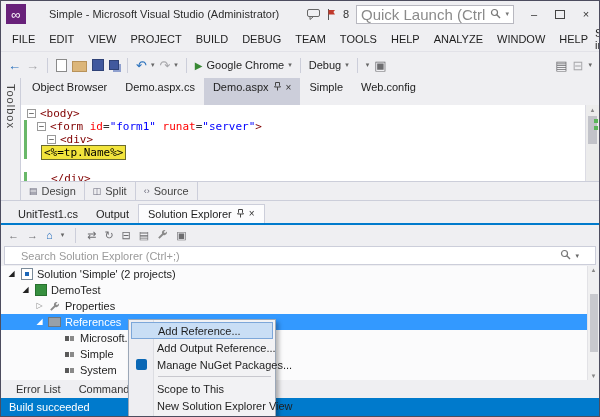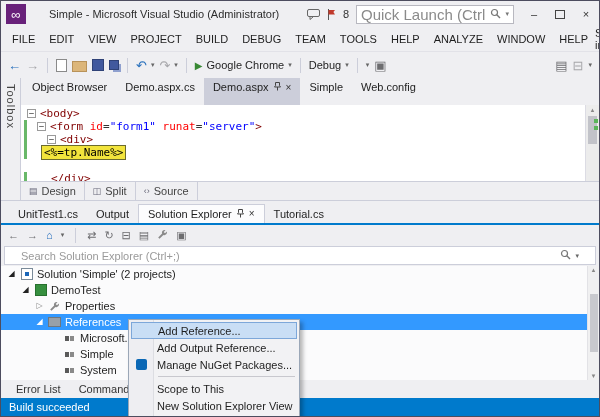--- a/index.html
+++ b/index.html
@@ -103,21 +103,21 @@
   .ic-asm i+i{background:#8a8a8a;}
   .tree-scroll{position:absolute;right:0;top:0;bottom:0;width:12px;background:#f0f0f1;border-left:1px solid #e2e2e6;display:flex;flex-direction:column;align-items:center;justify-content:space-between;padding:1px 0;box-sizing:border-box;font-size:6px;color:#888;}
   .ts-thumb{width:8px;flex:0 0 58px;background:#c8c9ce;}
 
   
   .bottom-tabs{flex:0 0 18px;display:flex;align-items:center;background:#efeff2;padding-left:6px;}
   .btab{padding:1px 9px;color:#333;white-space:nowrap;}
   .statusbar{flex:0 0 18px;background:#007acc;color:#fff;display:flex;align-items:center;padding:0 8px;}
 
   
-  .context-menu{position:absolute;left:127px;top:318px;width:172px;box-sizing:border-box;z-index:10;
+  .context-menu{position:absolute;left:127px;top:318px;width:148px;box-sizing:border-box;z-index:10;
     border:1px solid #9ba7b7;box-shadow:3px 3px 4px rgba(0,0,0,.28);padding:2px 1px;
     background:linear-gradient(to right,#eeeef2 0 24px,#dcdde2 24px 25px,#f2f2f4 25px);}
   .cm-item{display:flex;align-items:center;height:17px;padding:0 6px 0 3px;gap:8px;}
   .cm-icon{width:16px;flex:0 0 16px;display:flex;align-items:center;justify-content:center;}
   .nuget-ic{width:11px;height:11px;background:#0a67b5;border-radius:2px;}
   .cm-label{white-space:nowrap;color:#1e1e1e;}
   .cm-item.hl{background:#c9def5;border:1px solid #7da7d9;height:15px;margin:0 1px;padding-left:2px;}
   .cm-sep{height:1px;background:#c8c8ce;margin:3px 3px 3px 28px;}
 </style>
 </head>
@@ -340,23 +340,20 @@
     <div class="ltab active">
       <span>Solution Explorer</span>
       <span>
         <svg width="7" height="9" viewBox="0 0 7 9">
             <path d="M1.5 0.5h4v3.2l1 1.3H0.5l1-1.3z" fill="none" stroke="#444"></path>
             <line x1="3.5" y1="5" x2="3.5" y2="8.5" stroke="#444"></line>
           </svg>
       </span>
       <span class="close-x">×</span>
     </div>
-    <div class="ltab">
-        <span>Tutorial.cs</span>
-      </div>
   </div>
   <div class="accent-line"></div>
 
   <div class="se-toolbar">
     <span class="se-ic">←</span>
     <span class="se-ic gray">→</span>
     <span class="se-ic blue">⌂</span>
     <span class="caret">▾</span>
     <span class="tsep"></span>
     <span class="se-ic">⇄</span>

